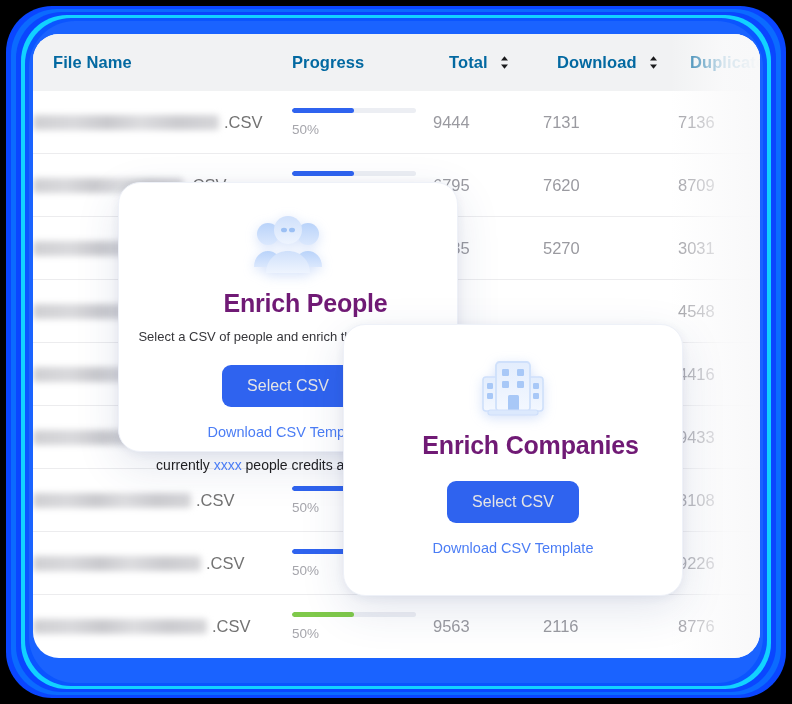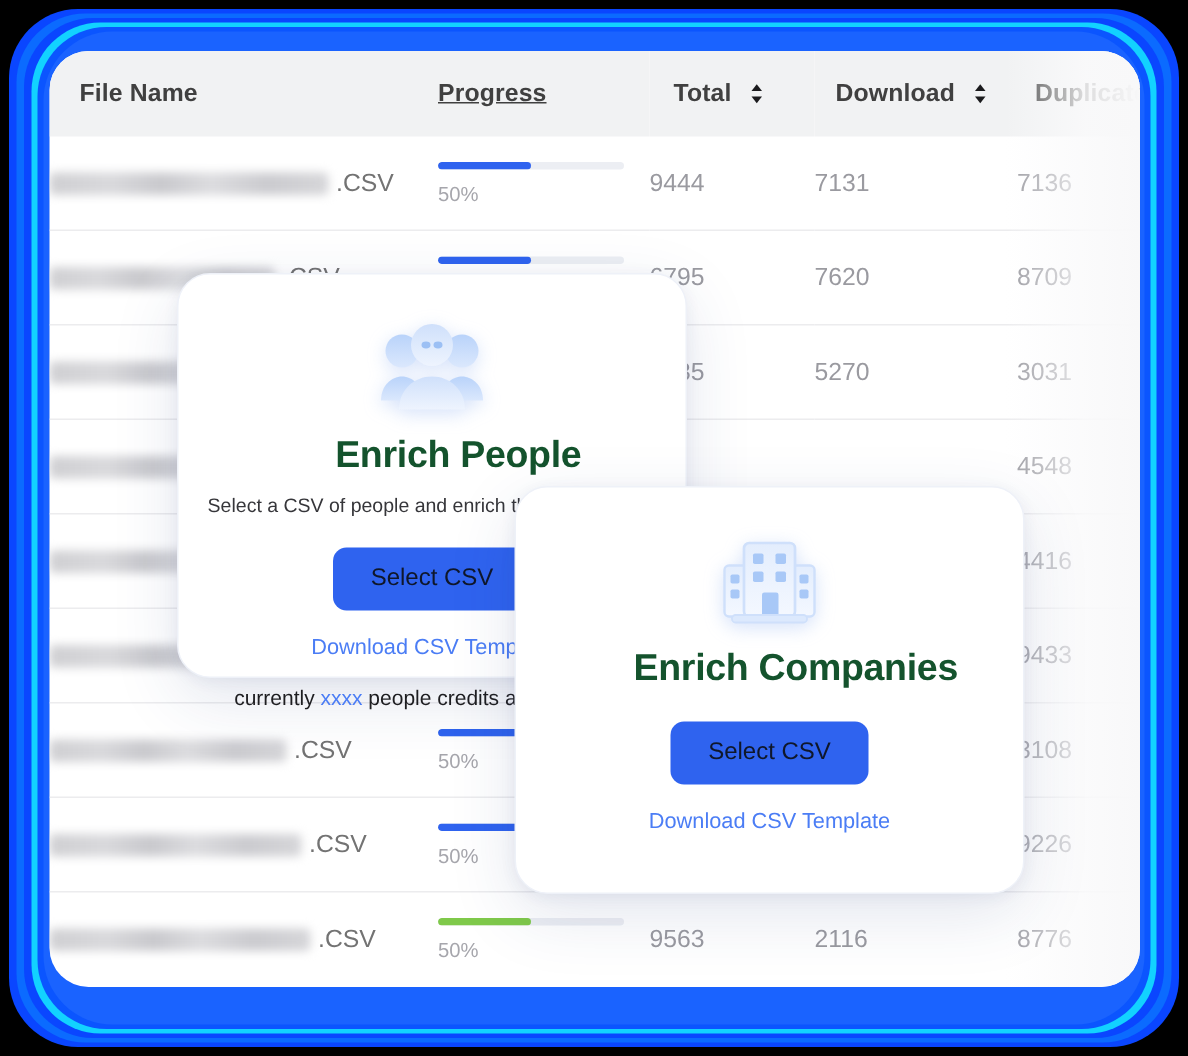--- a/index.html
+++ b/index.html
@@ -42,36 +42,36 @@
     pointer-events:none;z-index:6;
   }
 
   
   .tbl{width:820px;border-collapse:collapse;table-layout:fixed;}
   .tbl thead th{
     background:#f1f2f3;
     height:57px;
     font-size:16.5px;
     font-weight:700;
-    color:#404040;
+    color:#0369a1;
     text-align:left;
     letter-spacing:.1px;
     padding:0;
     vertical-align:middle;
     white-space:nowrap;
   }
   .th-inner{display:flex;align-items:center;gap:11px;}
   .col-file    {width:255px;}
   .col-prog    {width:145px;}
   .col-total   {width:110px;}
   .col-matched {width:135px;}
   .col-dup     {width:175px;}
 
   .tbl thead th.col-file    .th-inner{padding-left:20px;}
-  .tbl thead th.col-prog    .th-inner{padding-left:4px;text-decoration:underline;}
+  .tbl thead th.col-prog    .th-inner{padding-left:4px;}
   .tbl thead th.col-total   .th-inner{padding-left:16px;}
   .tbl thead th.col-matched .th-inner{padding-left:14px;}
   .tbl thead th.col-dup     .th-inner{padding-left:12px;}
 
   .sort-ico{display:inline-flex;flex-direction:column;gap:2px;line-height:0;}
   .sort-ico svg{display:block;}
 
   .tbl tbody td{
     height:62px;
     border-top:1px solid #ececee;
@@ -111,27 +111,27 @@
     box-shadow:0 14px 44px rgba(40,60,120,.13), 0 2px 10px rgba(40,60,120,.07);
     border:1px solid #eef1f8;
     text-align:center;
     z-index:10;
   }
   .card-people   {left:118px; top:182px;  width:338px; height:268px;}
   .card-companies{left:343px; top:324px;  width:338px; height:270px; z-index:11;}
 
   .card-icon{height:78px;display:flex;align-items:flex-end;justify-content:center;padding-top:16px;}
   .card-title{
-    font-size:25px;font-weight:700;color:#14532d;
+    font-size:25px;font-weight:700;color:#701a75;
     margin-top:12px;letter-spacing:-.2px;padding-left:35px;
   }
   .card-desc{font-size:13px;color:#36363a;margin-top:11px;padding:0 18px;}
   .card-btn{
     display:inline-block;margin-top:21px;
-    background:#2f63ef;color:#0f172a;
+    background:#2f63ef;color:#e5e5e5;
     font-size:16px;
     padding:12px 0;width:132px;
     border-radius:9px;border:none;
     cursor:pointer;
     font-family:"Liberation Sans", sans-serif;
   }
   .card-link{
     display:block;margin-top:17px;
     color:#4b7df5;font-size:14.5px;text-decoration:none;cursor:pointer;
   }

